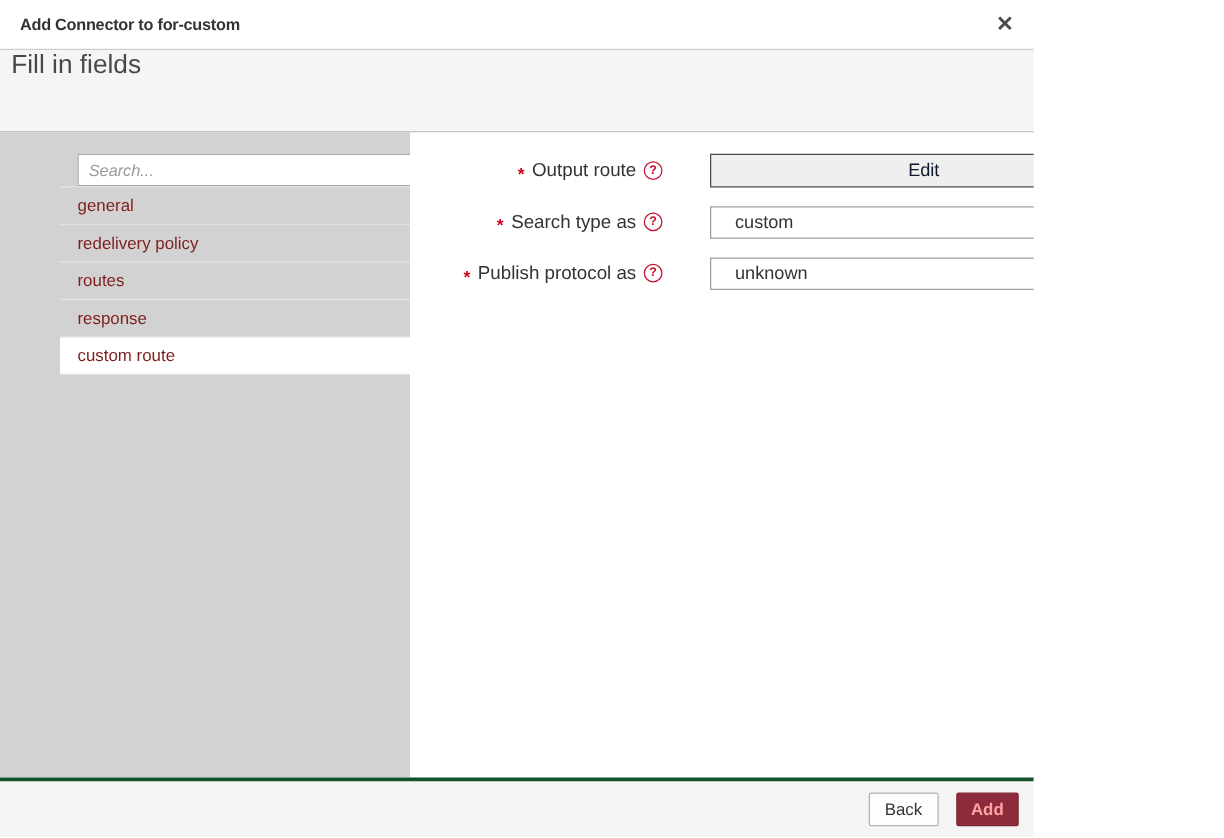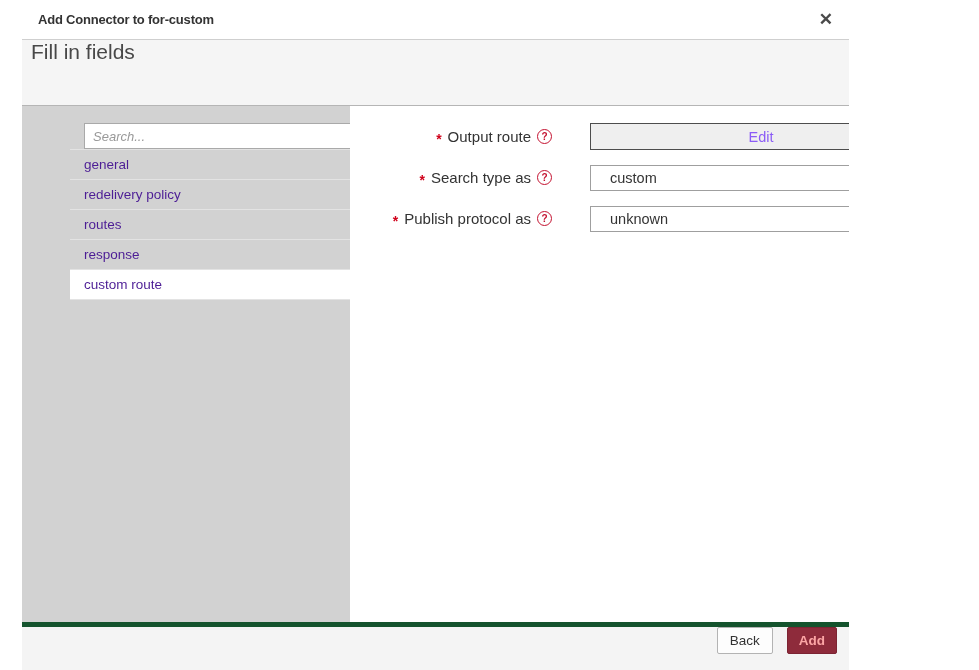--- a/index.html
+++ b/index.html
@@ -4,21 +4,20 @@
 <style>
   * { margin: 0; padding: 0; box-sizing: border-box; }
   html, body { background: #fff; }
   body { font-family: "Liberation Sans", sans-serif; }
 
   .dialog {
     width: 827px; height: 670px;
     background: #fff;
     display: flex; flex-direction: column;
     overflow: hidden;
-    margin-left: 22px;
   }
 
   
   .dialog-header {
     height: 40px; flex: 0 0 40px;
     display: flex; align-items: center; justify-content: space-between;
     padding: 0 16px;
     border-bottom: 1px solid #cfcfcf;
     background: #fff;
   }
@@ -63,21 +62,21 @@
     font-size: 13px; color: #333;
   }
   .search-input::placeholder { color: #999; font-style: italic; }
   .groups-count {
     margin: 17px 0 13px 14px;
     font-size: 12.5px; font-weight: bold; color: #2f2f2f;
   }
   .group-list { list-style: none; border-top: 1px solid #e3e3e3; }
   .group-item {
     padding: 7px 14px 7px 14px;
-    font-size: 13.5px; color: #4c1d95;
+    font-size: 13.5px; color: #7f1d1d;
     border-bottom: 1px solid #e3e3e3;
     cursor: pointer;
   }
   .group-item.selected { background: #fff; }
 
   .main {
     flex: 1 1 auto;
     background: #fff;
     padding: 17px 0 0 0;
   }
@@ -102,38 +101,38 @@
     border: 1.6px solid #c41230; border-radius: 50%;
     color: #c41230; font-size: 10px; font-weight: bold;
     cursor: pointer; flex: 0 0 auto;
   }
   .field-control { margin-left: 38px; width: 342px; flex: 0 0 342px; }
   .edit-button {
     width: 100%; height: 27px;
     background: #efefef;
     border: 1px solid #4d4d4d;
     font-family: "Liberation Sans", sans-serif;
-    font-size: 14.5px; color: #8b5cf6;
+    font-size: 14.5px; color: #0f172a;
     cursor: pointer;
   }
   .text-input {
     width: 100%; height: 26px;
     border: 1px solid #9f9f9f;
     padding: 0 19px;
     font-family: "Liberation Sans", sans-serif;
     font-size: 14.5px; color: #333;
     background: #fff;
   }
 
   
   .dialog-footer {
     height: 48px; flex: 0 0 48px;
     background: #f4f4f4;
-    border-top: 5px solid #14532d;
-    display: flex; align-items: flex-start; justify-content: flex-end;
+    border-top: 3px solid #14532d;
+    display: flex; align-items: center; justify-content: flex-end;
     gap: 14px;
     padding: 0 12px;
   }
   .back-button {
     background: #fdfdfd;
     border: 1px solid #b3b3b3;
     border-radius: 2px;
     padding: 5px 12px;
     font-family: "Liberation Sans", sans-serif;
     font-size: 13.5px; color: #333;

